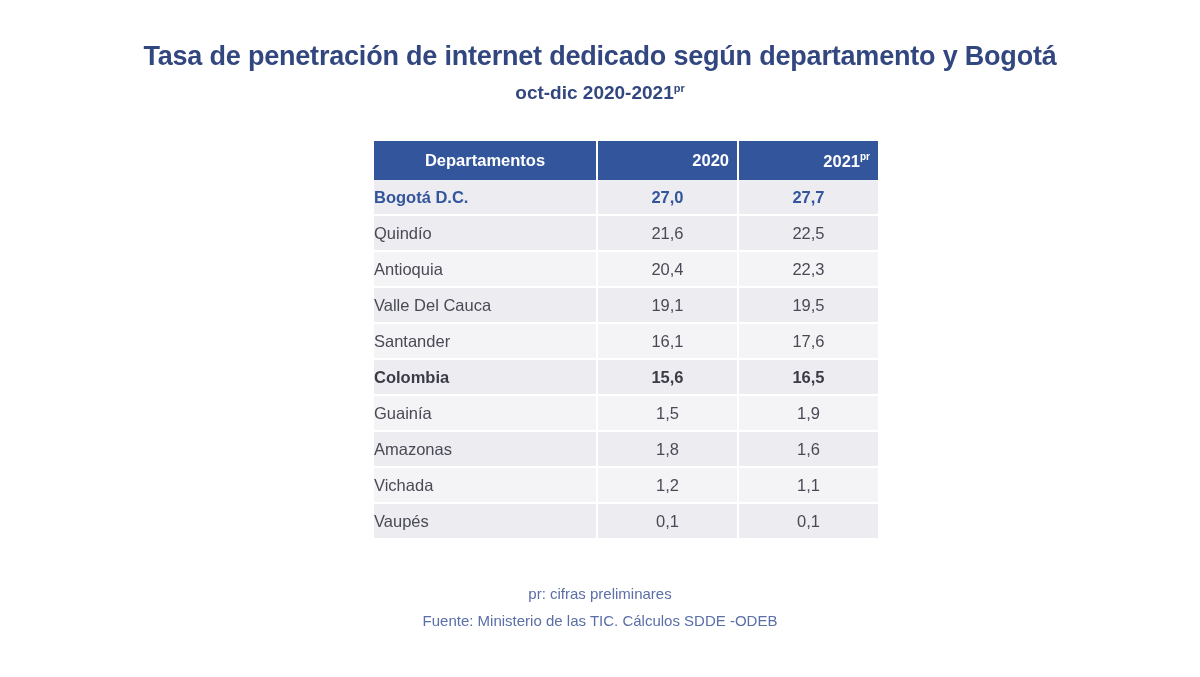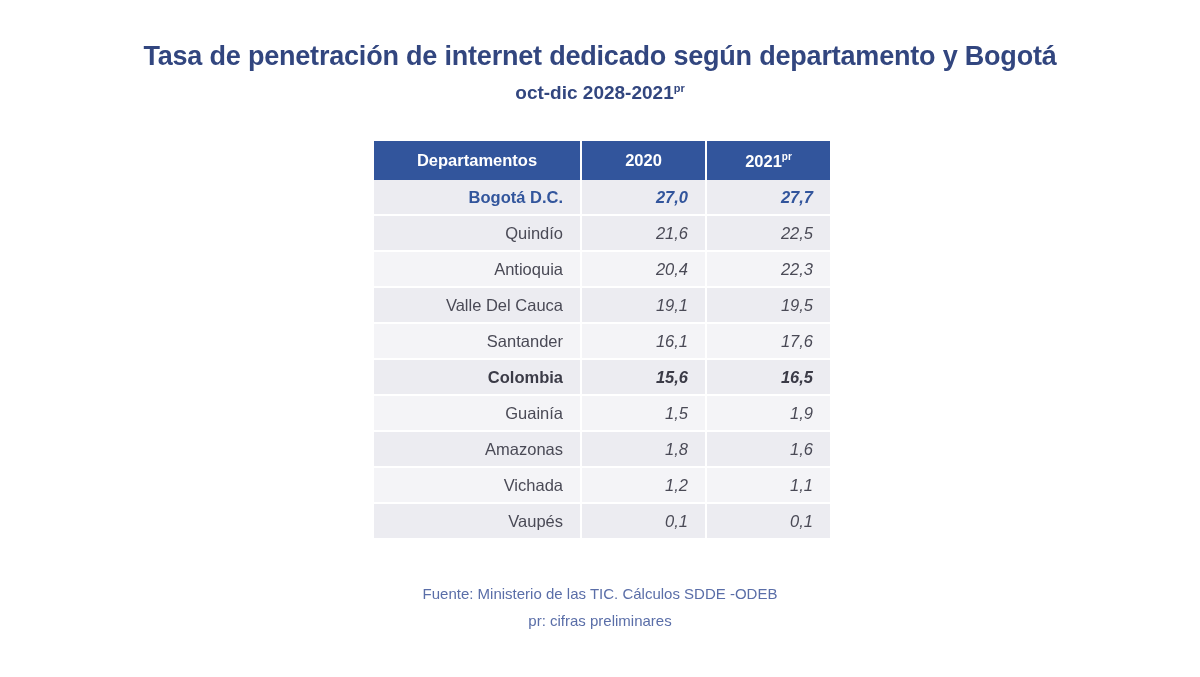--- a/index.html
+++ b/index.html
@@ -47,58 +47,57 @@
   table.data-table {
     border-collapse: collapse;
     width: 452px;
     table-layout: fixed;
   }
   table.data-table th {
     background: #32559c;
     color: #ffffff;
     font-size: 16.5px;
     font-weight: bold;
-    padding: 10px 0;
+    padding: 10px 8px;
     border-right: 2px solid #ffffff;
     text-align: center;
     height: 18px;
   }
   table.data-table th.th-dept {
     width: 206px;
     text-align: center;
   }
   table.data-table th.th-year {
     width: 123px;
+    text-align: right;
   }
   table.data-table th:last-child {
     border-right: none;
   }
   table.data-table th sup {
     font-size: 10px;
     vertical-align: super;
   }
   table.data-table td {
     font-size: 16.5px;
     color: #4a4a56;
-    padding: 7px 17px;
+    padding: 7px 0;
     border-right: 2px solid #ffffff;
     border-bottom: 2px solid #ffffff;
     height: 20px;
-    text-align: right;
   }
   table.data-table td:last-child {
     border-right: none;
   }
   td.cell-dept {
     text-align: left;
     padding-left: 14px;
   }
   td.cell-val {
     text-align: center;
-    font-style: italic;
   }
   tr.row-even td {
     background: #ececf1;
   }
   tr.row-odd td {
     background: #f4f4f7;
   }
   tr.row-highlight td {
     font-weight: bold;
   }
@@ -118,21 +117,21 @@
     line-height: 1.8;
   }
 </style>
 </head>
 <body>
 
 <div class="slide">
 
   <div class="title-block">
     <div class="main-title">Tasa de penetración de internet dedicado según departamento y Bogotá</div>
-    <div class="subtitle"><span>oct-dic 2028-2021</span><sup>pr</sup></div>
+    <div class="subtitle"><span>oct-dic 2020-2021</span><sup>pr</sup></div>
   </div>
 
   <div class="table-wrap">
     <table class="data-table">
       <thead>
         <tr>
           <th class="th-dept">Departamentos</th>
           <th class="th-year">2020</th>
           <th class="th-year"><span>2021</span><sup>pr</sup></th>
         </tr>
@@ -186,17 +185,17 @@
           <tr class="row-even">
             <td class="cell-dept">Vaupés</td>
             <td class="cell-val">0,1</td>
             <td class="cell-val">0,1</td>
           </tr>
         </tbody>
     </table>
   </div>
 
   <div class="source-block">
+    <div>pr: cifras preliminares</div>
     <div>Fuente: Ministerio de las TIC. Cálculos SDDE -ODEB</div>
-    <div>pr: cifras preliminares</div>
   </div>
 
 </div>
 
 </body></html>

